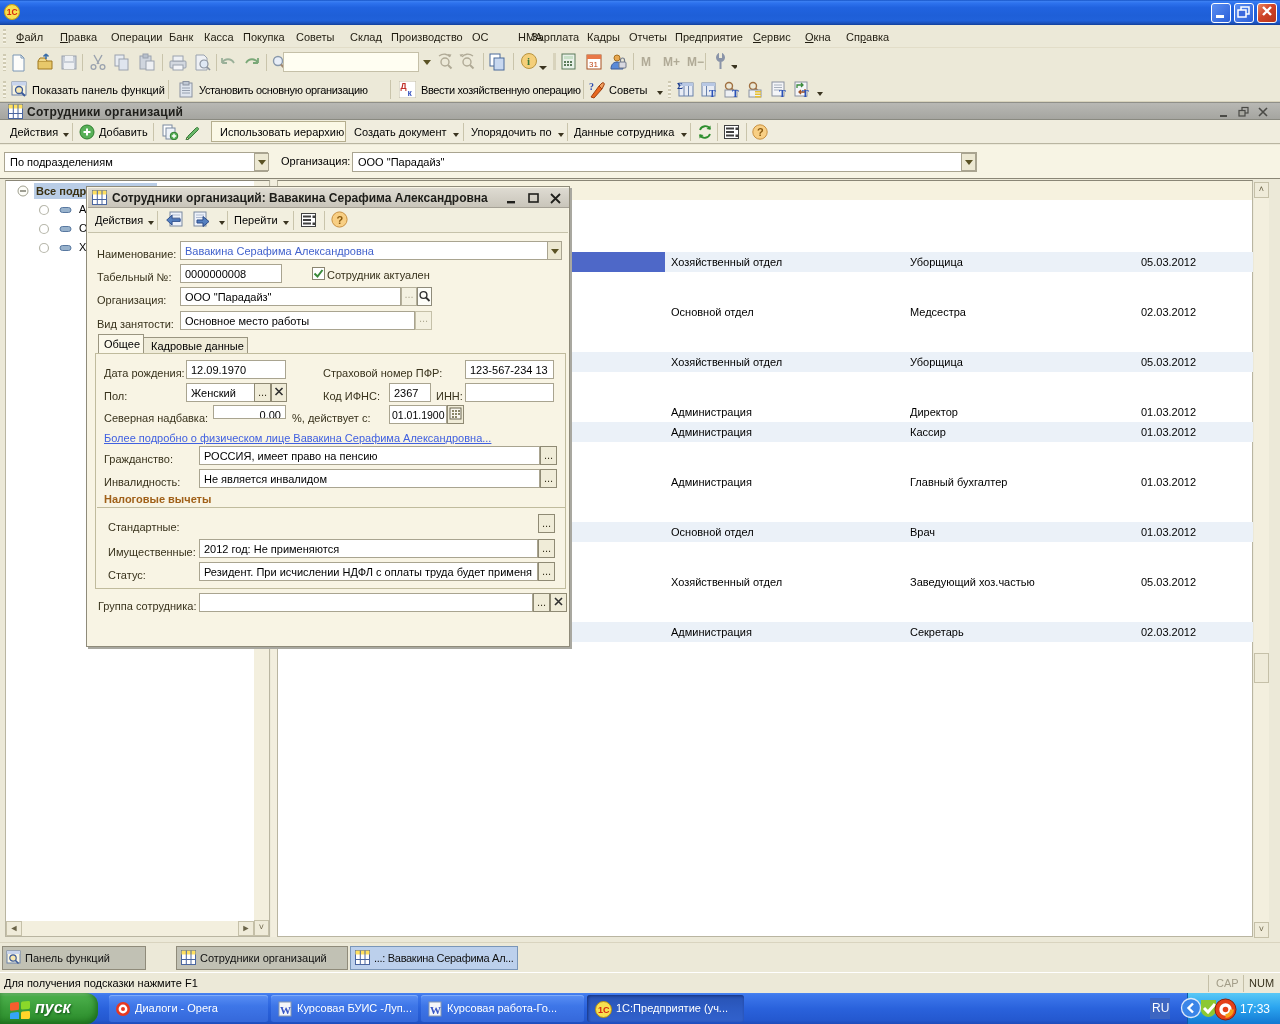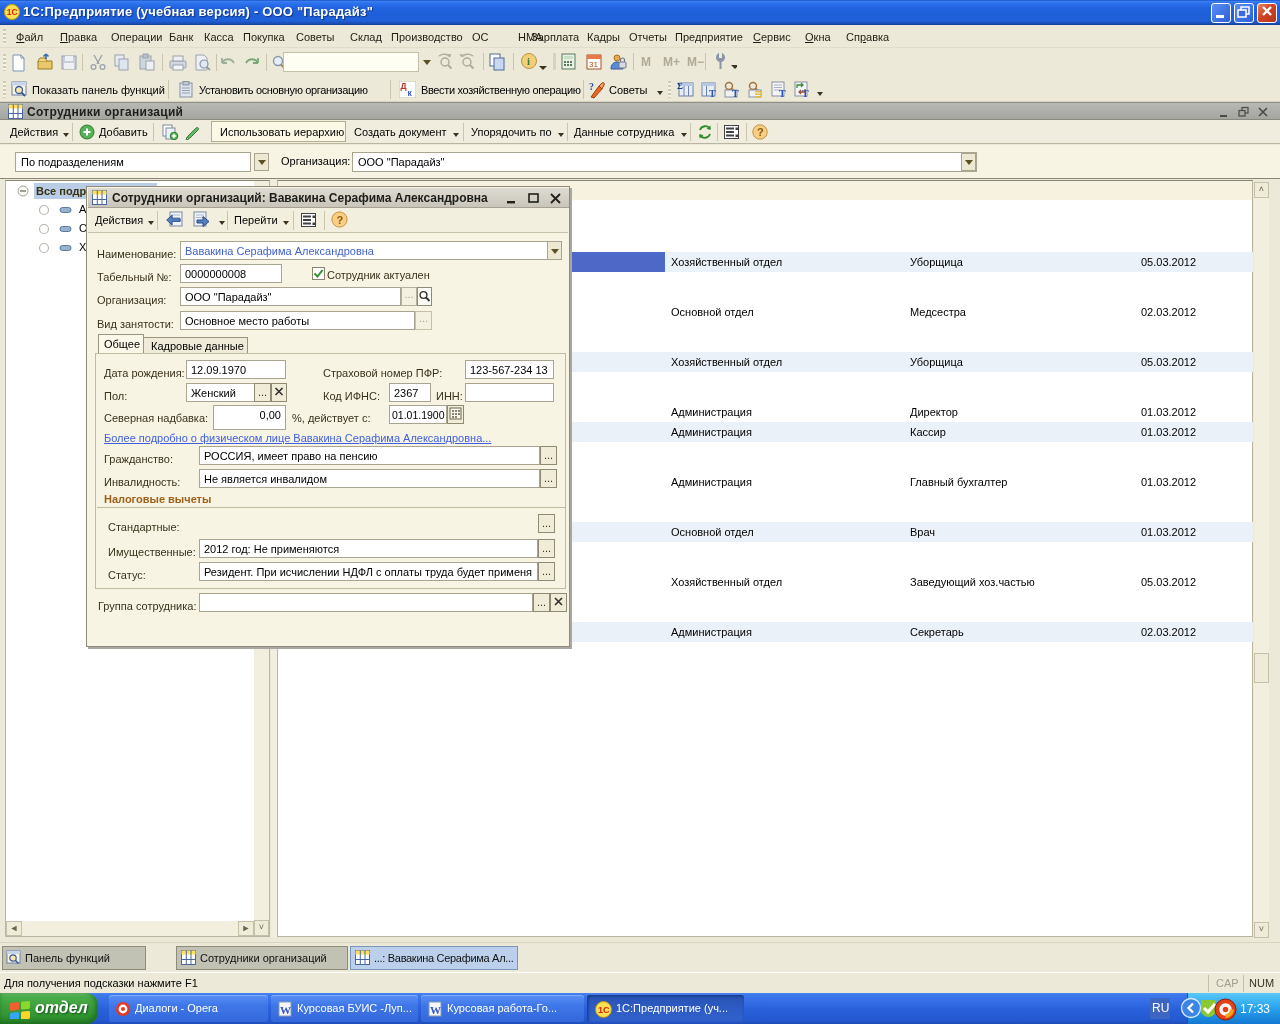--- a/index.html
+++ b/index.html
@@ -67,21 +67,20 @@
 .menu-dd:after{content:"";display:inline-block;margin:1px 0 1px 5px;border:3px solid transparent;border-top:4px solid #3a3420;border-bottom:0}
 </style></head>
 <body>
 
 <div class="abs" id="titlebar">
  <svg class="abs" style="left:4px;top:4px" width="16" height="16" viewBox="0 0 17 17">
   <circle cx="8.5" cy="8.5" r="8" fill="#f8e050" stroke="#b89010" stroke-width="1"></circle>
   <circle cx="8.5" cy="8.5" r="8" fill="none" stroke="#d8b830" stroke-width="0.5"></circle>
   <text x="3" y="12" font-size="9" font-weight="bold" fill="#d42810" font-family="Liberation Sans">1С</text>
  </svg>
- <span class="ttext">1С:Предприятие (учебная версия) - ООО "Парадайз"</span>
  <div class="wbtn" style="right:49px;background:linear-gradient(135deg,#5a8ef2,#2b5fd8)"><svg width="18" height="16">
         <rect x="4" y="11" width="8" height="3" fill="#fff"></rect>
       </svg></div>
  <div class="wbtn" style="right:26px;background:linear-gradient(135deg,#5a8ef2,#2b5fd8)"><svg width="18" height="16">
         <rect x="6" y="3" width="8" height="7" fill="none" stroke="#fff" stroke-width="1.5"></rect>
         <rect x="3" y="6" width="8" height="7" fill="#3b69dd" stroke="#fff" stroke-width="1.5"></rect>
       </svg></div>
  <div class="wbtn" style="right:3px;background:linear-gradient(135deg,#ea8560,#cf4428 45%,#b83418);border-color:#fff"><svg width="18" height="16">
         <path d="M5 3 L13 11 M13 3 L5 11" stroke="#fff" stroke-width="2.4"></path>
       </svg></div>
@@ -364,21 +363,21 @@
       </g>
     </svg>
  <div class="tsep" style="left:746px;top:3px;height:18px"></div>
  <svg class="abs" style="left:752px;top:4px" width="16" height="16" viewBox="0 0 16 16">
       <circle cx="8" cy="8" r="7.2" fill="#f8cf84" stroke="#c89040"></circle>
       <text x="5" y="12" font-size="11" font-weight="bold" fill="#8a5a10" font-family="Liberation Sans">?</text>
     </svg>
 </div>
 
 <div class="abs" id="comborow">
- <div class="fld" style="left:15px;top:7px;width:236px;height:20px">
+ <div class="fld" style="left:4px;top:7px;width:264px;height:20px">
       <span class="abs" style="left:5px;top:3px">По подразделениям</span>
     </div>
  <div class="ddbtn" style="left:254px;top:8px;width:15px;height:18px"></div>
  <span class="abs" style="left:281px;top:10px">Организация:</span>
  <div class="fld" style="left:352px;top:7px;width:625px;height:20px">
       <span class="abs" style="left:5px;top:3px">ООО "Парадайз"</span>
     </div>
  <div class="ddbtn" style="left:961px;top:8px;width:15px;height:18px"></div>
 </div>
 
@@ -518,21 +517,21 @@
 <div class="abs" id="taskbar">
  <div id="startbtn">
   <svg class="abs" style="left:9px;top:6px" width="22" height="20" viewBox="0 0 22 20">
    <g transform="skewY(-6)">
           <rect x="1" y="4" width="9" height="8" rx="1.5" fill="#f55e2e"></rect>
           <rect x="12" y="4" width="9" height="8" rx="1.5" fill="#8ad82a"></rect>
           <rect x="1" y="14" width="9" height="8" rx="1.5" fill="#35a5f5"></rect>
           <rect x="12" y="14" width="9" height="8" rx="1.5" fill="#ffd52a"></rect>
         </g>
   </svg>
-  <span class="st">отдел</span>
+  <span class="st">пуск</span>
  </div>
  <div class="task" style="left:109px;width:159px">
   <svg class="abs" style="left:6px;top:6px" width="16" height="16" viewBox="0 0 16 16">
         <circle cx="8" cy="8" r="7" fill="#e83820"></circle>
         <circle cx="8" cy="8" r="3.2" fill="none" stroke="#fff" stroke-width="2.4"></circle>
       </svg>
   <span class="tt">Диалоги - Opera</span>
  </div>
  <div class="task" style="left:271px;width:147px">
   <svg class="abs" style="left:6px;top:6px" width="16" height="16" viewBox="0 0 16 16">
@@ -675,21 +674,21 @@
  <div class="dfld" style="left:99px;top:196px;width:77px;height:19px">Женский</div>
  <div class="btn3" style="left:167px;top:196px;width:17px;height:19px;padding-top:2px">...</div>
  <div class="btn3" style="left:184px;top:196px;width:16px;height:19px"><svg width="10" height="15" viewBox="0 0 10 15">
         <path d="M1.5 4 l7 7 M8.5 4 l-7 7" stroke="#303030" stroke-width="1.6"></path>
       </svg></div>
  <span class="lbl" style="left:236px;top:203px">Код ИФНС:</span>
  <div class="dfld" style="left:302px;top:196px;width:42px;height:19px">2367</div>
  <span class="lbl" style="left:349px;top:203px">ИНН:</span>
  <div class="dfld" style="left:378px;top:196px;width:89px;height:19px"></div>
  <span class="lbl" style="left:17px;top:225px">Северная надбавка:</span>
- <div class="dfld" style="left:126px;top:218px;width:73px;height:25px;text-align:right;padding:3px 4px 0 0">0,00</div>
+ <div class="dfld" style="left:126px;top:218px;width:73px;height:14px;text-align:right;padding:3px 4px 0 0">0,00</div>
  <span class="lbl" style="left:205px;top:225px">%,  действует с:</span>
  <div class="dfld" style="left:302px;top:218px;width:58px;height:19px;padding-left:2px;font-size:10.5px">01.01.1900</div>
  <div class="btn3" style="left:360px;top:218px;width:17px;height:19px"><svg width="13" height="15" viewBox="0 0 13 15">
         <rect x="1" y="2" width="11" height="11" fill="#f8f6ee" stroke="#6a6650"></rect>
         <g fill="#8a8668">
           <rect x="3" y="4" width="2" height="2"></rect>
           <rect x="6" y="4" width="2" height="2"></rect>
           <rect x="9" y="4" width="2" height="2"></rect>
           <rect x="3" y="7" width="2" height="2"></rect>
           <rect x="6" y="7" width="2" height="2"></rect>

